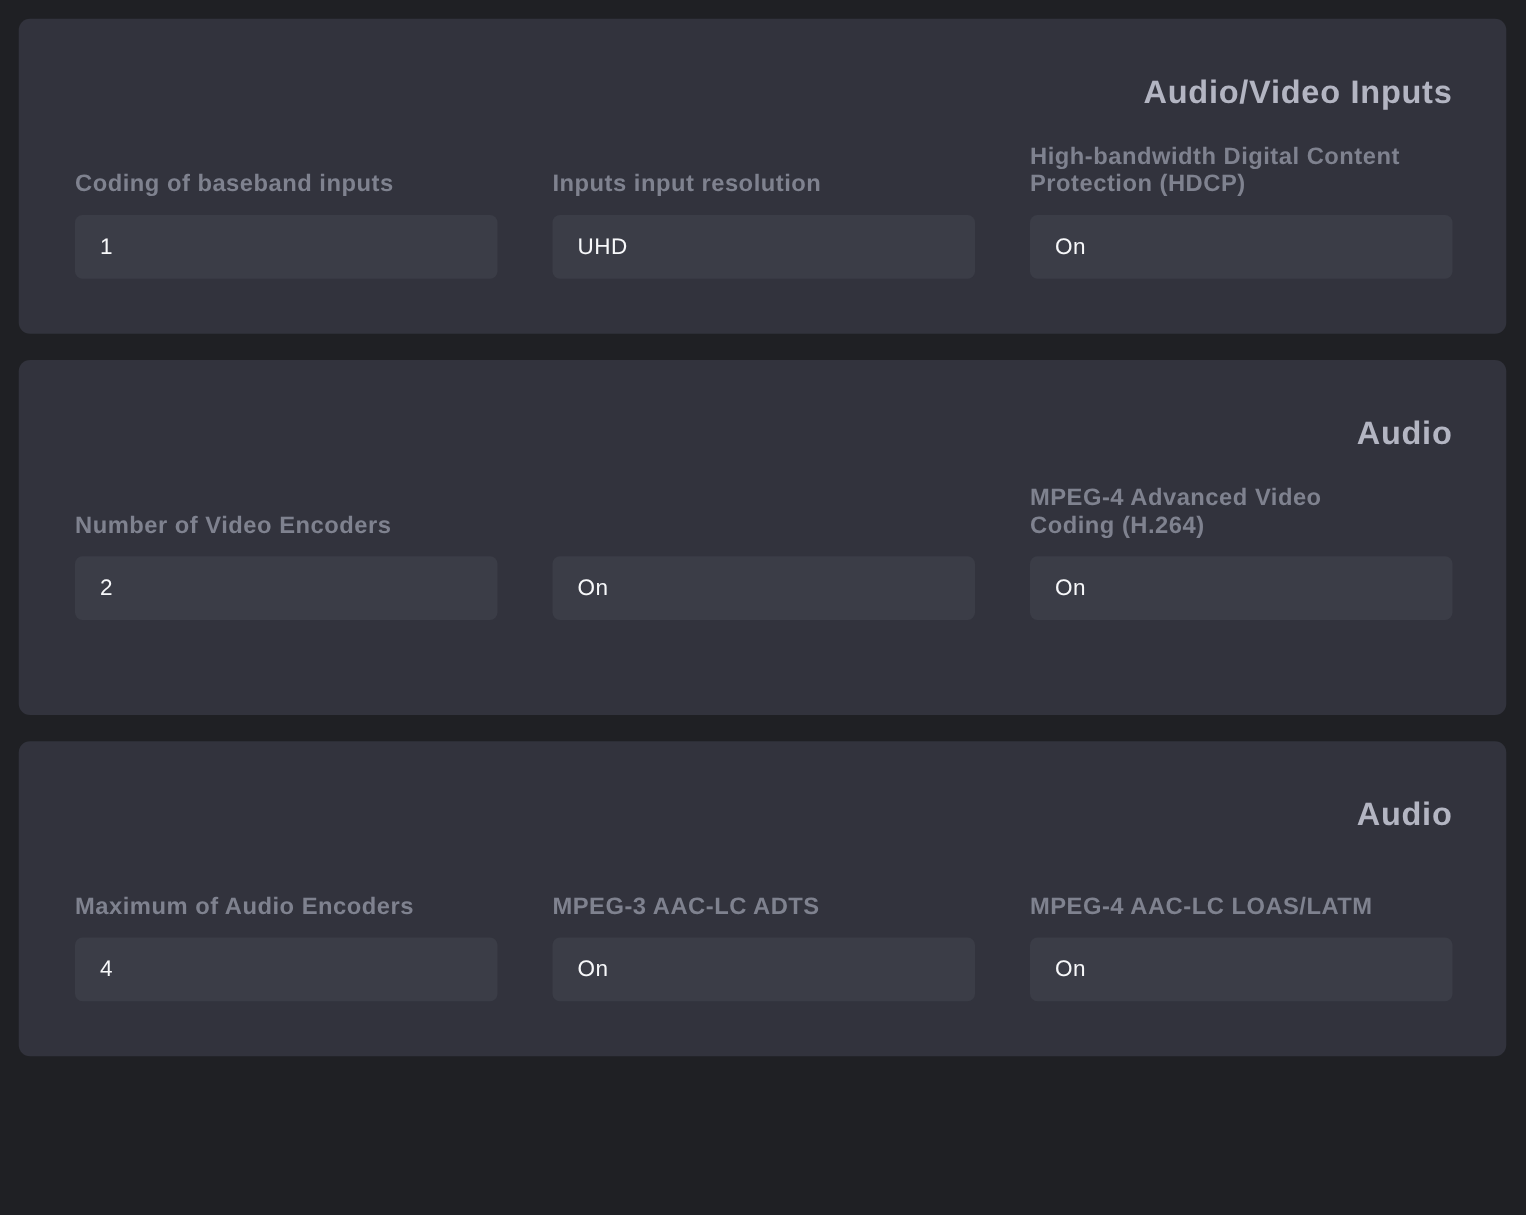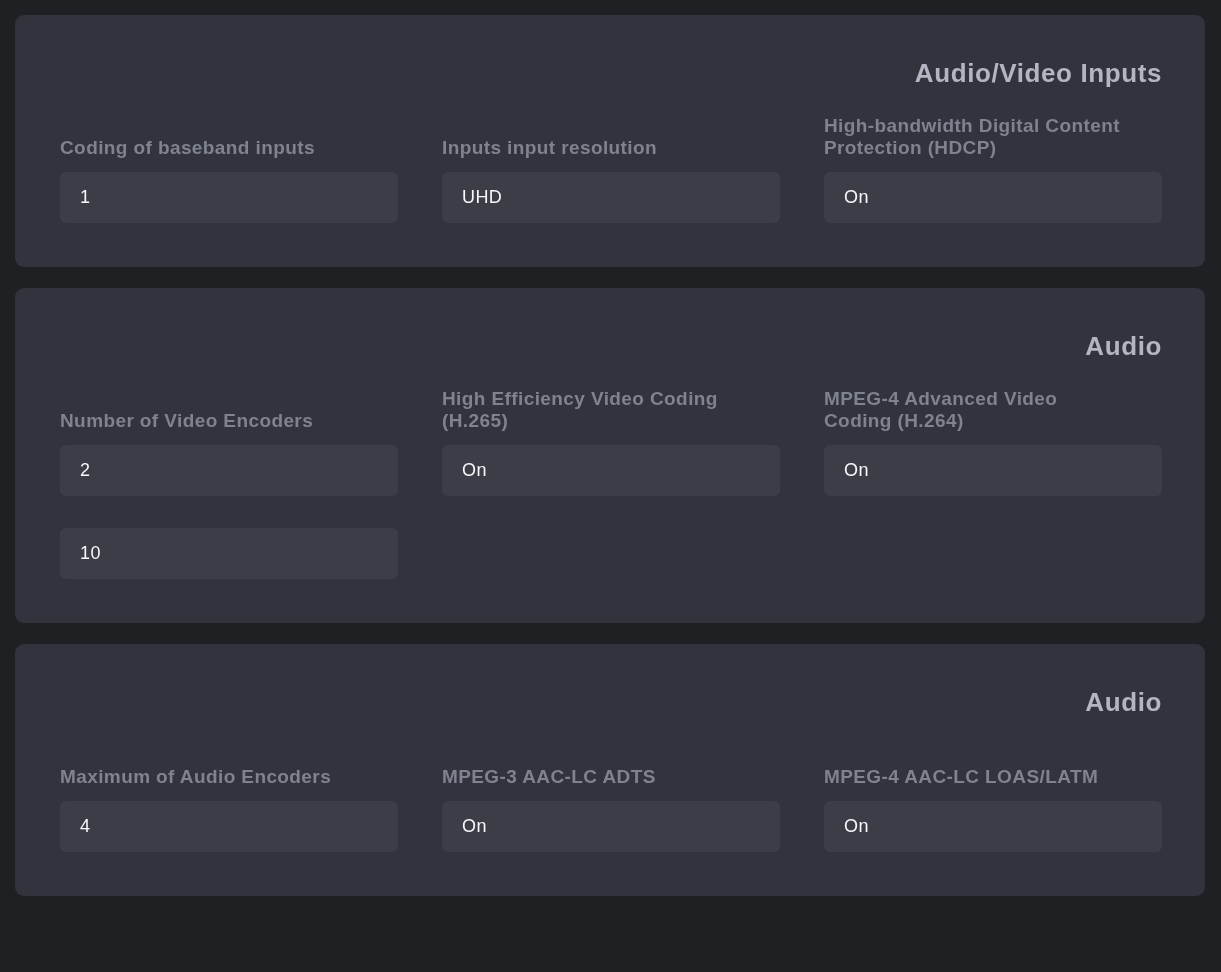--- a/index.html
+++ b/index.html
@@ -117,39 +117,33 @@
     <div class="field-grid">
       <div class="field">
         <div class="field-label">
             <span>Number of Video Encoders</span>
           </div>
         <div class="field-box">
           <span class="field-value">2</span>
         </div>
       </div>
       <div class="field">
-        <div class="field-label mw280">
-            <span>High Efficiency Video Coding (H.265)</span>
-          </div>
         <div class="field-box">
           <span class="field-value">On</span>
         </div>
       </div>
       <div class="field">
         <div class="field-label mw300">
             <span>MPEG-4 Advanced Video Coding (H.264)</span>
           </div>
         <div class="field-box">
           <span class="field-value">On</span>
         </div>
       </div>
       <div class="field">
-        <div class="field-box">
-          <span class="field-value">10</span>
-        </div>
       </div>
     </div>
   </section>
 
   <section class="panel">
     <h2 class="panel-title">Audio</h2>
     <div class="field-grid">
       <div class="field">
         <div class="field-label">
             <span>Maximum of Audio Encoders</span>

